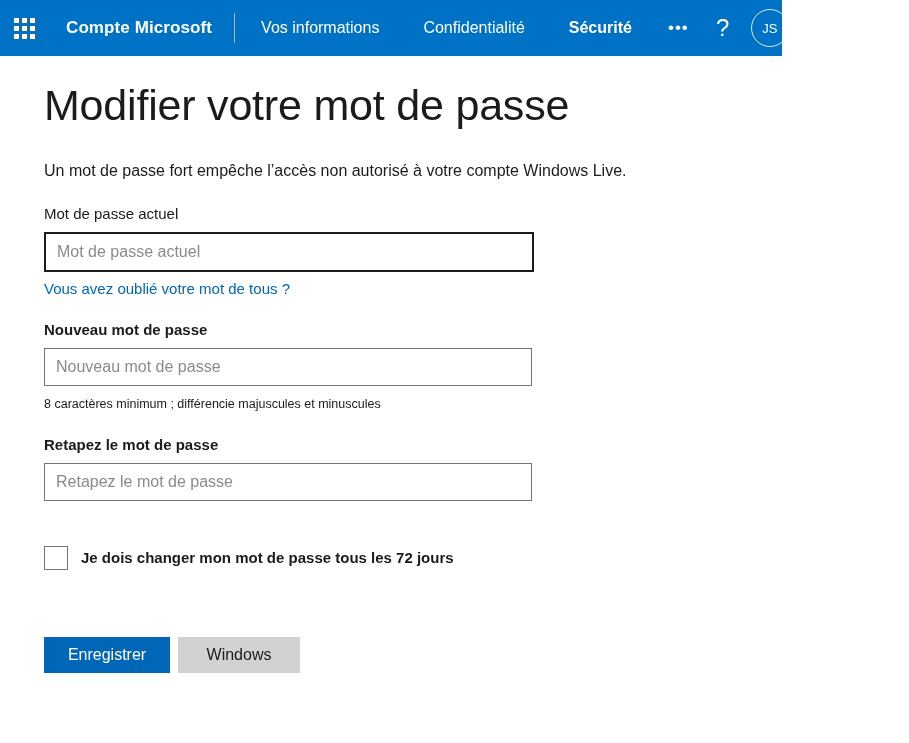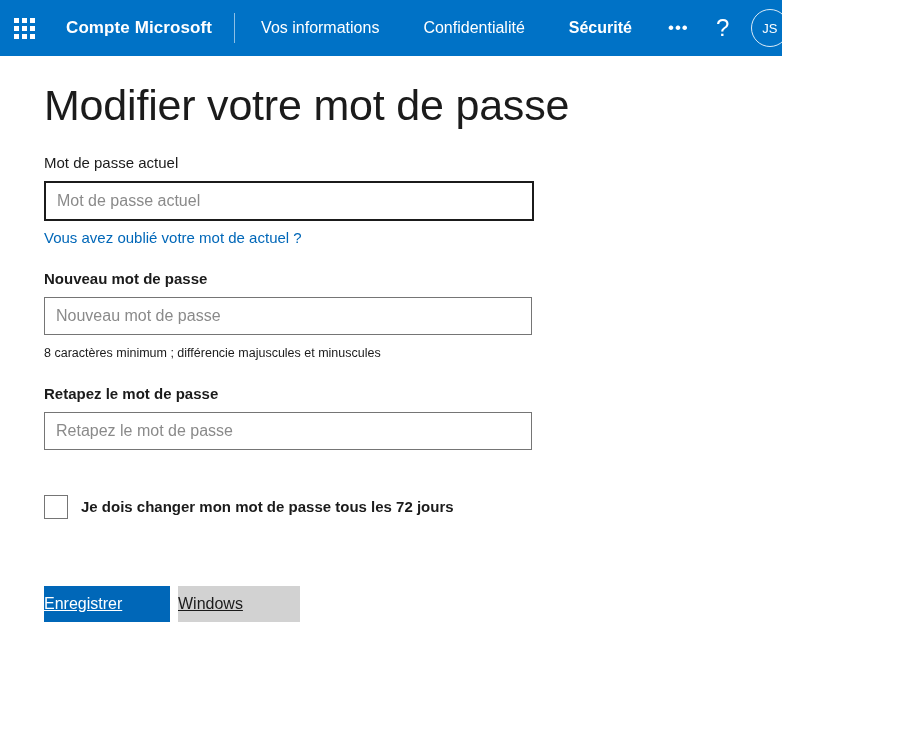--- a/index.html
+++ b/index.html
@@ -217,22 +217,21 @@
   .btn {
     height: 36px;
     min-width: 60px;
     border: none;
     font-family: "Liberation Sans", sans-serif;
     font-size: 16px;
     cursor: pointer;
     padding: 0 18px;
     box-sizing: border-box;
     line-height: 36px;
-    text-align: left;
-    text-decoration: underline;
+    text-align: center;
   }
   .btn-primary {
     background: #0067b8;
     color: #ffffff;
     width: 126px;
     padding: 0;
   }
   .btn-secondary {
     background: #d2d2d2;
     color: #1b1b1b;
@@ -275,25 +274,26 @@
 
   <div class="help-icon">?</div>
 
   <div class="avatar">JS</div>
 </div>
 
 <div class="content">
 
   <h1 class="page-title">Modifier votre mot de passe</h1>
 
+  <p class="intro">Un mot de passe fort empêche l’accès non autorisé à votre compte Windows Live.</p>
 
   <div class="field-block">
     <label class="field-label">Mot de passe actuel</label>
     <input class="txtbox focused" type="text" autofocus="" placeholder="Mot de passe actuel" style="">
-    <a class="forgot-link">Vous avez oublié votre mot de actuel ?</a>
+    <a class="forgot-link">Vous avez oublié votre mot de tous ?</a>
   </div>
 
   <div class="field-block">
     <label class="field-label bold">Nouveau mot de passe</label>
     <input class="txtbox" type="text" placeholder="Nouveau mot de passe" style="">
     <p class="hint">8 caractères minimum ; différencie majuscules et minuscules</p>
   </div>
 
   <div class="field-block">
     <label class="field-label bold">Retapez le mot de passe</label>

